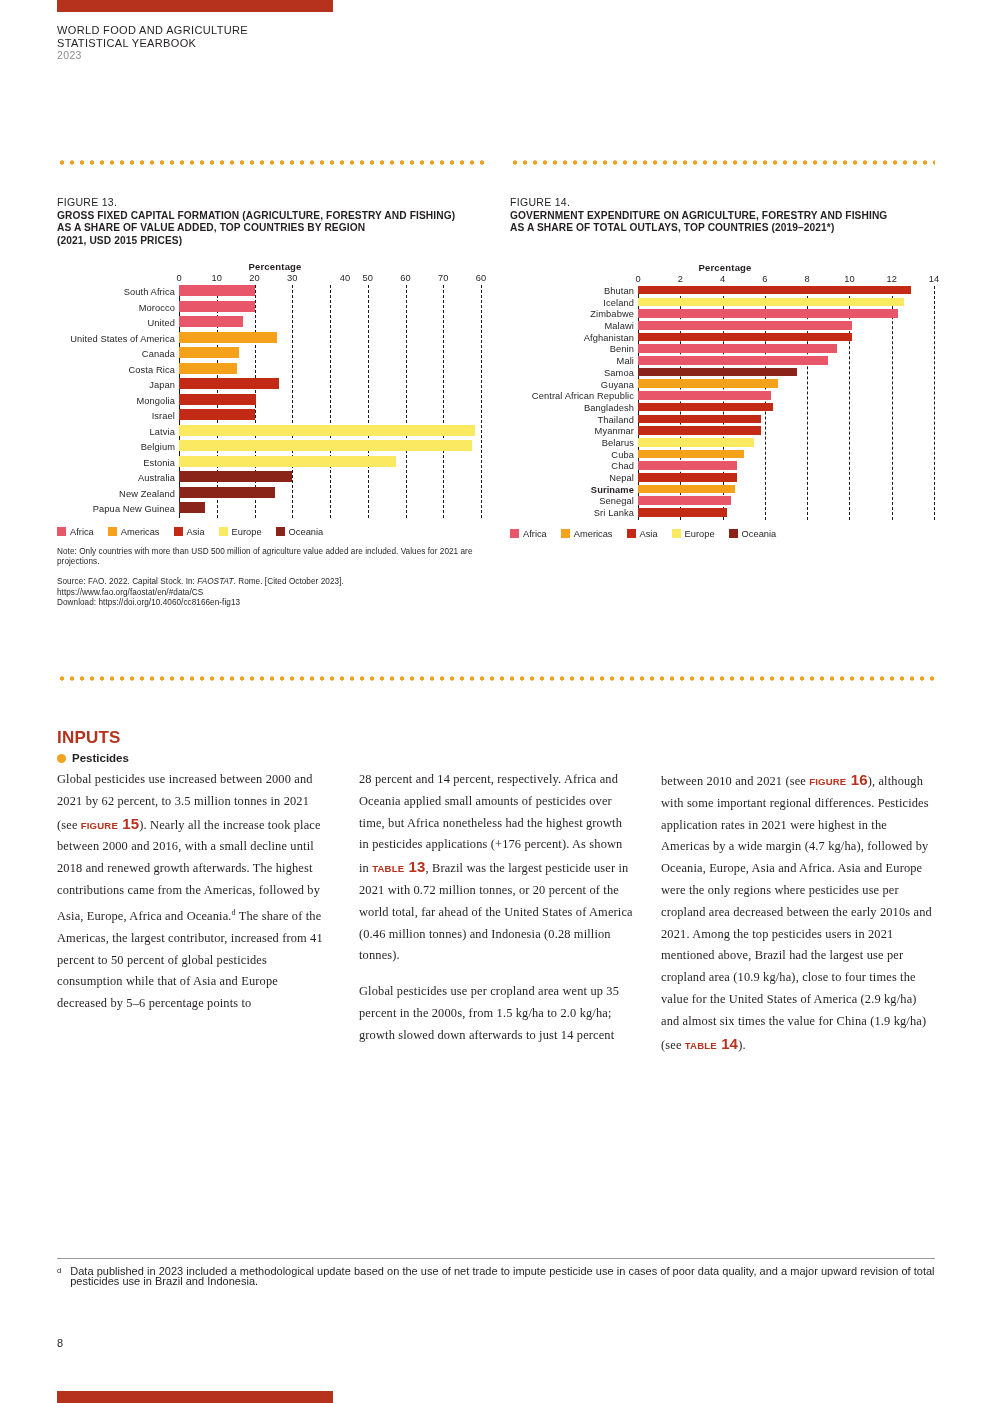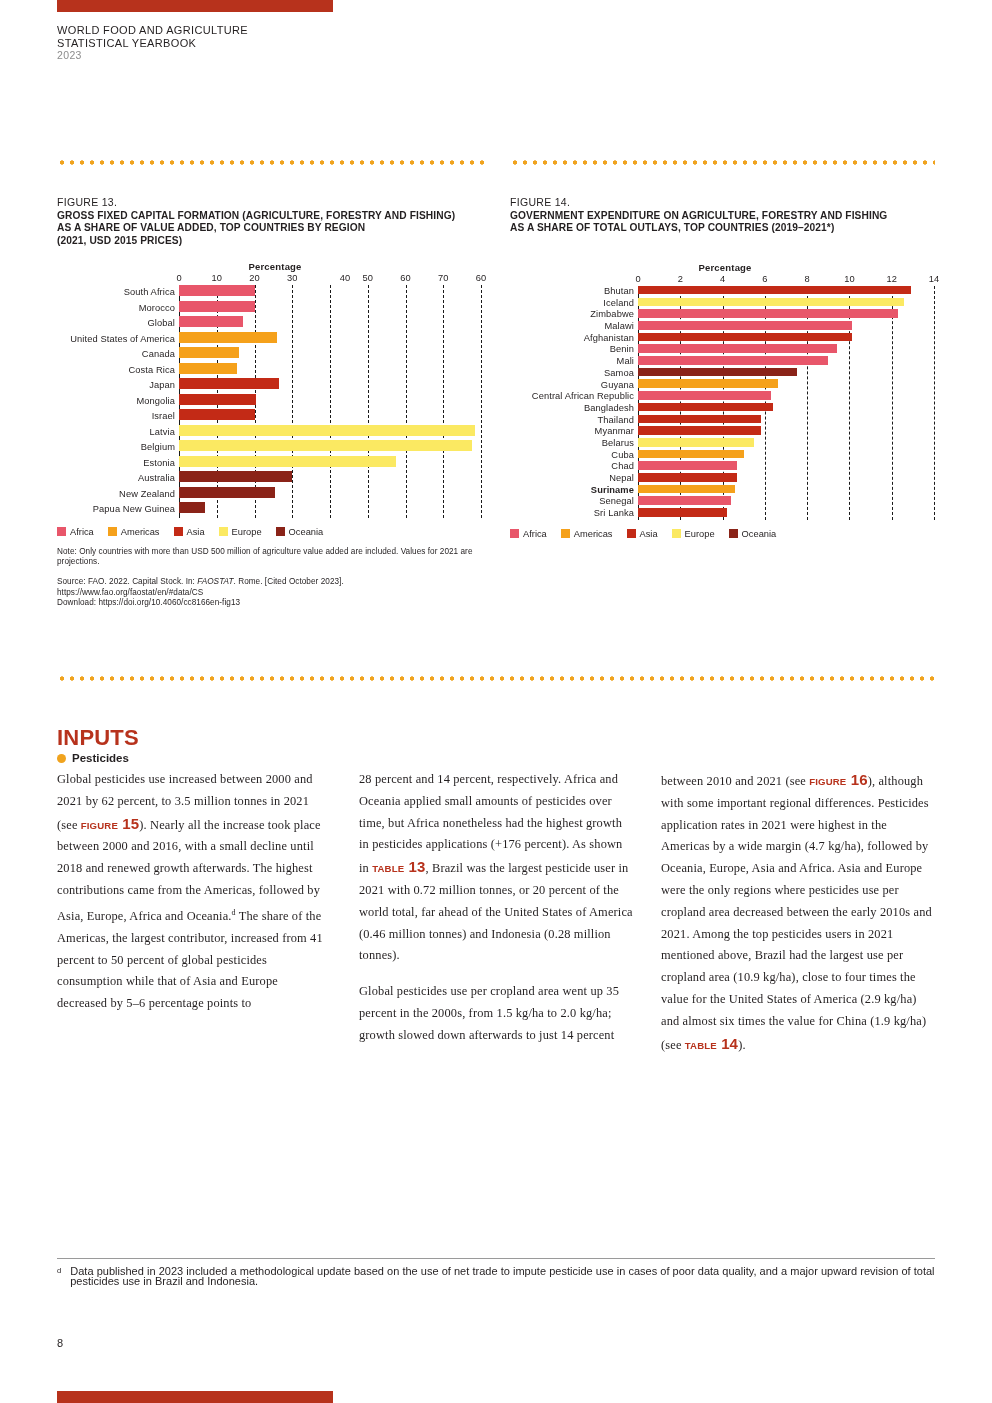--- a/index.html
+++ b/index.html
@@ -86,21 +86,21 @@
   .note, .source {
     font-size:8.2px; line-height:10.6px; color:#231f20; letter-spacing:.05px;
   }
   .note { margin-top:10px; }
   .source { margin-top:9px; }
   .source .it { font-style:italic; }
 
   
   .body-section { position:absolute; left:57px; top:728px; width:878px; }
   .sec-head {
-    font-size:22px; font-weight:bold; color:#b7321c; letter-spacing:.2px;
+    font-size:17px; font-weight:bold; color:#b7321c; letter-spacing:.2px;
     line-height:20px;
   }
   .sub-head {
     display:flex; align-items:center; gap:6px; margin-top:4px;
     font-size:11.5px; font-weight:bold; color:#231f20;
   }
   .bullet-dot {
     width:9px; height:9px; border-radius:50%; background:#f0a31e; display:inline-block;
   }
   .cols { display:flex; gap:28px; margin-top:5px; }
@@ -148,21 +148,21 @@
       <div>AS A SHARE OF VALUE ADDED, TOP COUNTRIES BY REGION</div>
       <div>(2021, USD 2015 PRICES)</div>
     </div>
 
     <div class="chart-wrap">
       <div class="axis-title" id="f13-axis-title">Percentage</div>
       <div class="plot-row">
         <div class="labels-col" id="f13-labels" style="width: 118px; padding-top: 13px;">
             <div class="cat-label" style="height: 15.5px;">South Africa</div>
             <div class="cat-label" style="height: 15.5px;">Morocco</div>
-            <div class="cat-label" style="height: 15.5px;">Global</div>
+            <div class="cat-label" style="height: 15.5px;">United</div>
             <div class="cat-label" style="height: 15.5px;">United States of America</div>
             <div class="cat-label" style="height: 15.5px;">Canada</div>
             <div class="cat-label" style="height: 15.5px;">Costa Rica</div>
             <div class="cat-label" style="height: 15.5px;">Japan</div>
             <div class="cat-label" style="height: 15.5px;">Mongolia</div>
             <div class="cat-label" style="height: 15.5px;">Israel</div>
             <div class="cat-label" style="height: 15.5px;">Latvia</div>
             <div class="cat-label" style="height: 15.5px;">Belgium</div>
             <div class="cat-label" style="height: 15.5px;">Estonia</div>
             <div class="cat-label" style="height: 15.5px;">Australia</div>

